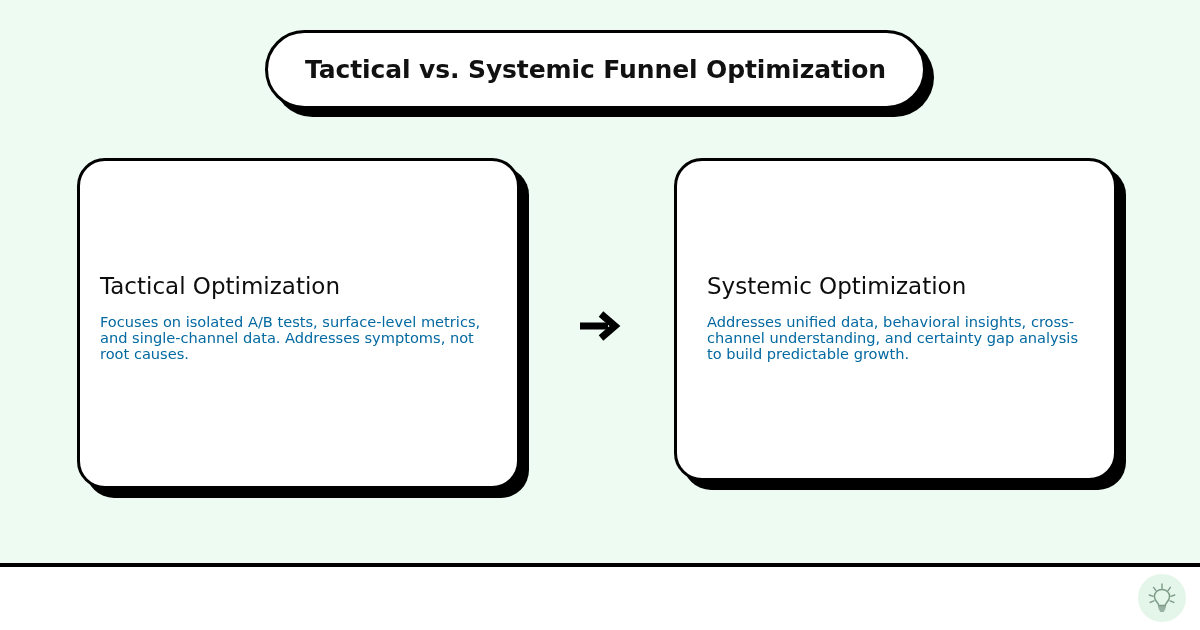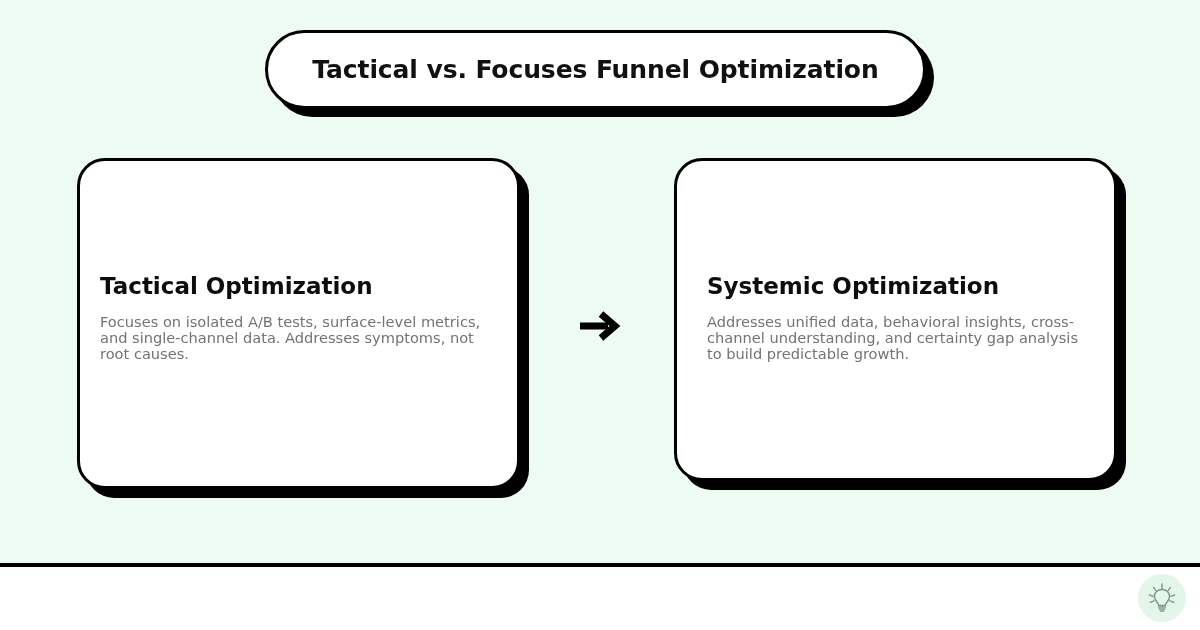--- a/index.html
+++ b/index.html
@@ -84,30 +84,30 @@
     padding: 0 19px 0 30px;
   }
 
   .card-inner { position: relative; }
 
   .card-left .card-inner { margin-top: -10px; }
   .card-right .card-inner { margin-top: -2px; }
 
   .card-heading {
     font-size: 23px;
-    font-weight: bold;
+    font-weight: normal;
     color: #0d0d0d;
     line-height: 1.1;
     margin-bottom: 14px;
   }
 
   .card-body {
     font-size: 14.6px;
     font-weight: normal;
-    color: #737373;
+    color: #0369a1;
     line-height: 1.12;
   }
 
   .card-left .card-body { max-width: 392px; }
   .card-right .card-body { max-width: 386px; }
 
   
   .arrow {
     position: absolute;
     left: 575px;
@@ -152,21 +152,21 @@
   }
 </style>
 </head>
 <body>
 
 <div class="slide">
 
   <div class="canvas">
 
     <div class="title-pill">
-      <div class="title-text">Tactical vs. Focuses Funnel Optimization</div>
+      <div class="title-text">Tactical vs. Systemic Funnel Optimization</div>
     </div>
 
     <div class="card card-left">
       <div class="card-inner">
         <div class="card-heading">Tactical Optimization</div>
         <div class="card-body">Focuses on isolated A/B tests, surface-level metrics, and single-channel data. Addresses symptoms, not root causes.</div>
       </div>
     </div>
 
     <div class="arrow">

